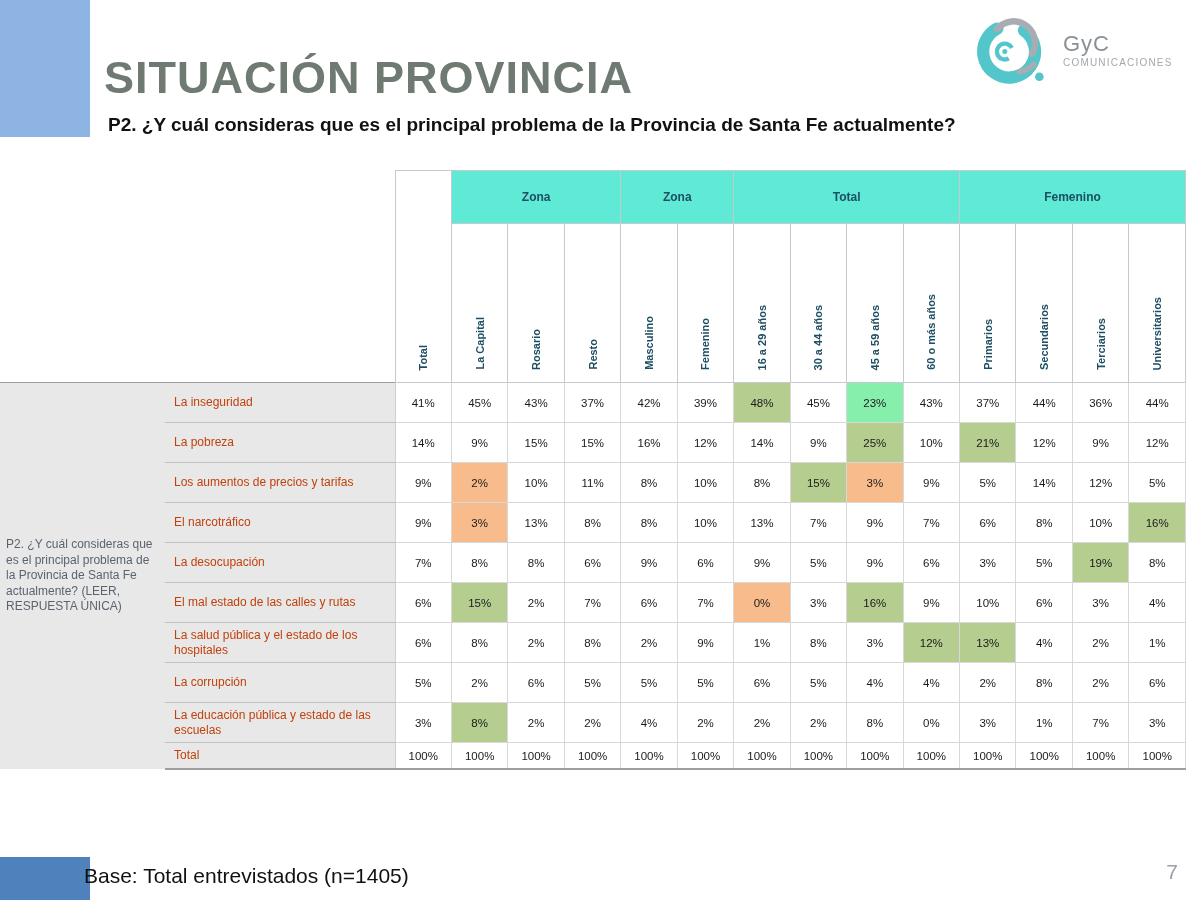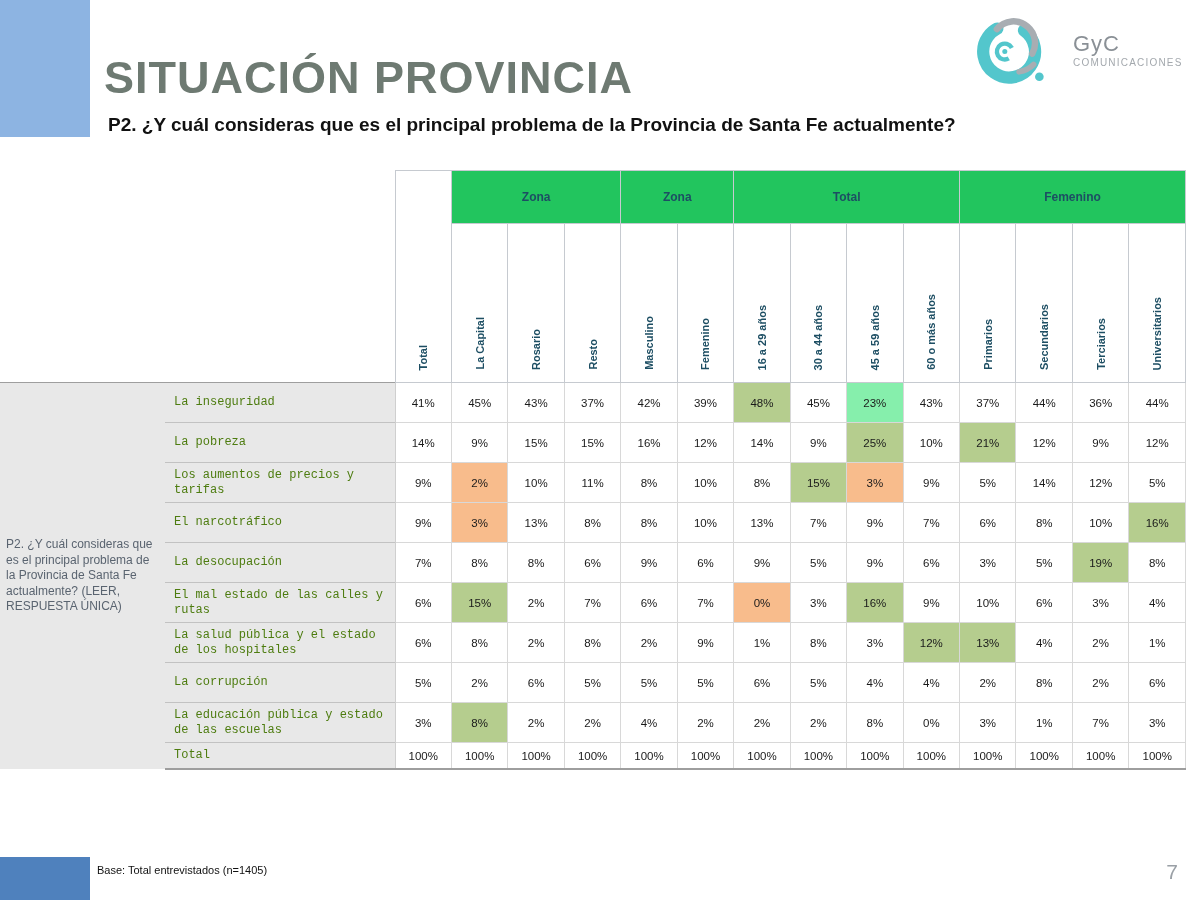--- a/index.html
+++ b/index.html
@@ -11,59 +11,59 @@
   .accent-top{position:absolute;left:0;top:0;width:90px;height:137px;}
   .slide-title{
     position:absolute;left:104px;top:14px;font-size:45px;font-weight:bold;
     color:#6e7a72;letter-spacing:1px;white-space:nowrap;margin-top:38px;
   }
   .subtitle{
     position:absolute;left:108px;top:114px;font-size:19px;font-weight:bold;
     color:#111;white-space:nowrap;
   }
   
-  .logo{position:absolute;right:14px;top:6px;width:210px;height:88px;display:flex;align-items:center;gap:25px;}
+  .logo{position:absolute;right:14px;top:6px;width:210px;height:88px;display:flex;align-items:center;gap:15px;}
   .logo-text{display:flex;flex-direction:column;line-height:1.1;}
   .logo-name{font-size:22px;color:#8a9096;letter-spacing:1px;}
   .logo-sub{font-size:10px;color:#a3a8ad;letter-spacing:1.2px;}
   
   .table-area{position:absolute;left:0;top:170px;}
   table{border-collapse:collapse;table-layout:fixed;width:1186px;}
   td{overflow:hidden;}
   .blank{border:none;background:transparent;}
   .ghead{
     border:1px solid #c6cad0;color:#1d4e63;font-weight:bold;font-size:12px;
-    text-align:center;height:50px;background:#22c55e;
+    text-align:center;height:50px;background:#5eead4;
   }
   .vhead{
     border:1px solid #c6cad0;vertical-align:bottom;text-align:center;
     height:150px;padding:0 0 8px 0;background:#fff;
   }
   .vhead span{
     writing-mode:vertical-rl;transform:rotate(180deg);
     font-weight:bold;font-size:11px;color:#1d4e63;white-space:nowrap;
   }
   .val{
     border:1px solid #d8d8d8;text-align:center;font-size:11.5px;color:#1a1a1a;
     height:37px;background:#fff;
   }
   .rlabel{
     background:#e8e8e8;border-top:1px solid #c2c2c2;border-right:1px solid #cfcfcf;
-    font-size:12px;color:#4d7c0f;padding:2px 6px 2px 9px;line-height:1.25;font-family:Liberation Mono, monospace;
+    font-size:12px;color:#c2410c;padding:2px 6px 2px 9px;line-height:1.25;
   }
   .qcell{
     background:#e8e8e8;font-size:12px;color:#5a6470;vertical-align:middle;
     padding:4px 4px 4px 6px;line-height:1.3;
   }
   tbody tr.first td{border-top:1px solid #9e9e9e;}
   tbody tr.total-row td{border-bottom:2px solid #9e9e9e;}
   tbody tr.total-row .val{height:23px;}
   
   .accent-bottom{position:absolute;left:0;top:857px;width:90px;height:43px;}
-  .base-note{position:absolute;left:97px;top:864px;font-size:11px;color:#111;}
+  .base-note{position:absolute;left:84px;top:864px;font-size:21px;color:#111;}
   .page-number{position:absolute;right:22px;top:860px;font-size:21px;color:#9aa0a6;}
 </style>
 </head>
 <body>
 
 <div class="accent-top" style="background: rgb(141, 180, 226);"></div>
 
 <div class="slide-title">SITUACIÓN PROVINCIA</div>
 
 <div class="logo">

